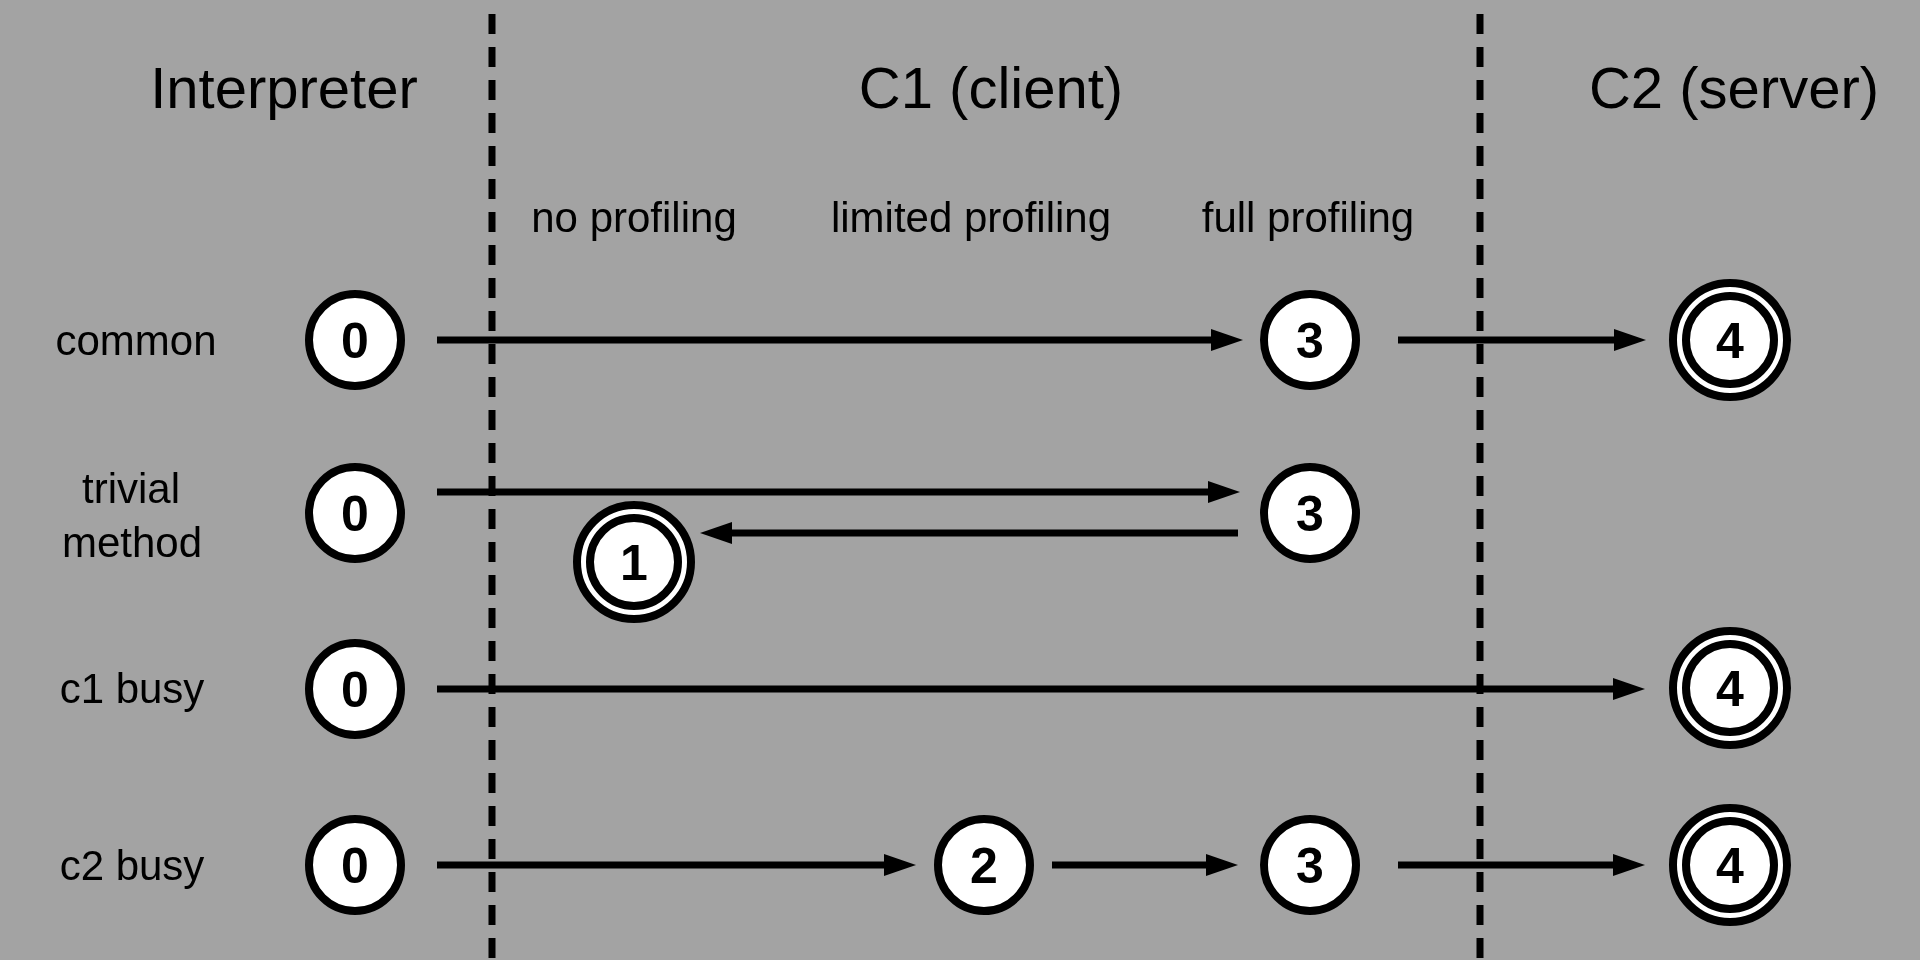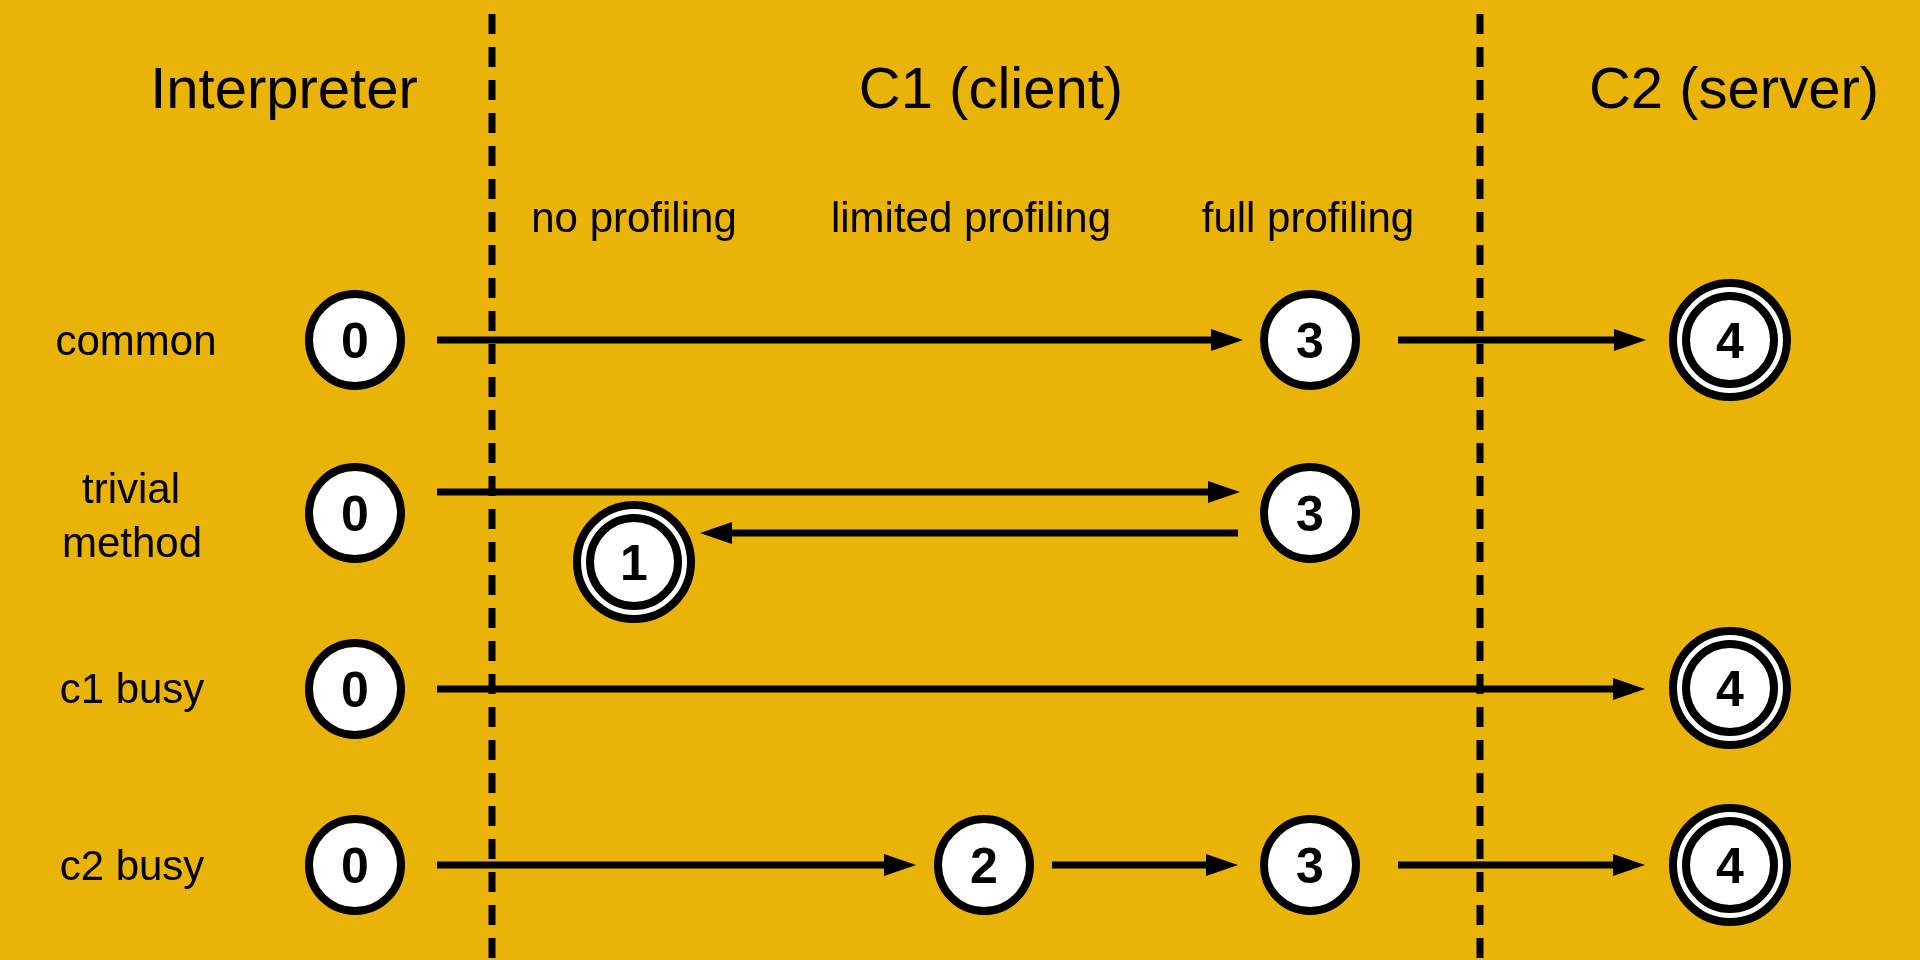--- a/index.html
+++ b/index.html
@@ -4,21 +4,21 @@
 <style>
   html, body {
     margin: 0;
     padding: 0;
     background: #ffffff;
   }
   .stage {
     position: relative;
     width: 1920px;
     height: 960px;
-    background: #eab308;
+    background: #a3a3a3;
     overflow: hidden;
   }
   svg text {
     fill: #000000;
   }
   .hdr {
     font-family: "Liberation Sans", sans-serif;
     font-size: 58px;
     font-weight: 400;
   }

